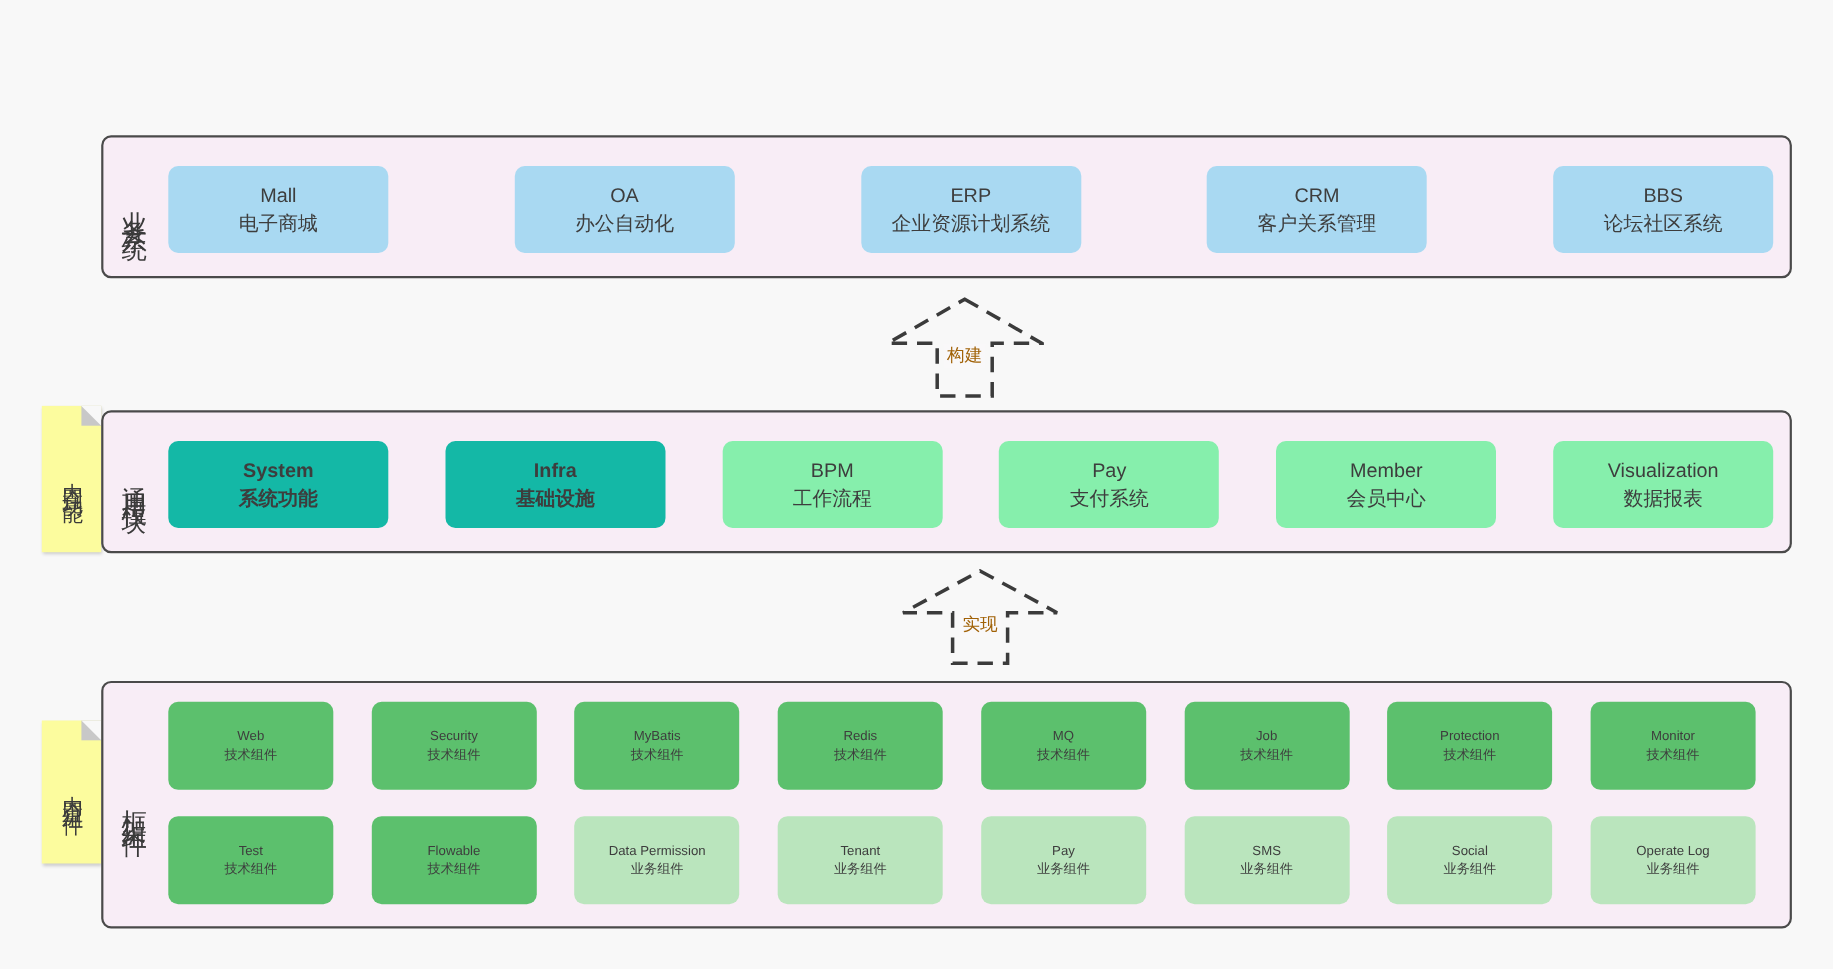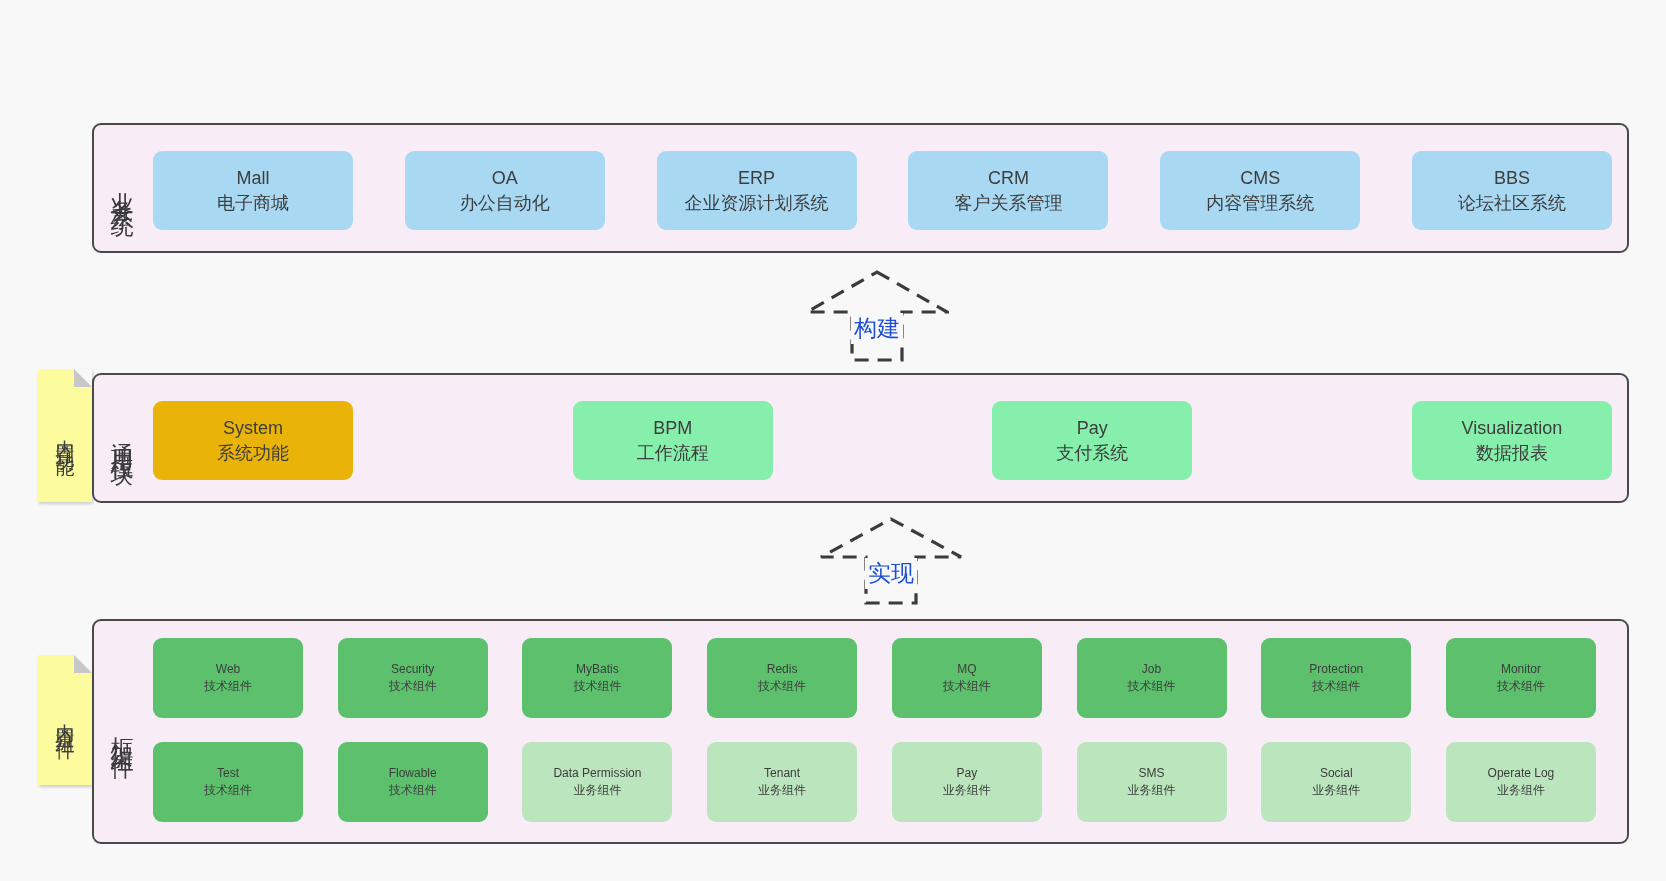--- a/index.html
+++ b/index.html
@@ -33,21 +33,21 @@
   #panel-components .row-2{top:121px;right:31px;}
 
   .box{
     box-sizing:border-box;border-radius:9px;
     display:flex;flex-direction:column;align-items:center;justify-content:center;
     text-align:center;line-height:1.38;
   }
   .box-l{width:200px;height:79px;font-size:18px;}
   .box-s{width:150px;height:80px;font-size:12px;padding:0 6px;}
   .blue{background:#a9d9f2;}
-  .red{background:#eab308;}
+  .red{background:#14b8a6;font-weight:bold;}
   .pink{background:#86efac;}
   .green{background:#5cc06d;}
   .lightgreen{background:#bae5bd;align-items:center;}
 
   .sticky{
     position:absolute;left:38px;width:54px;box-sizing:border-box;
     background:#fcfc9e;
     box-shadow:1px 2px 3px rgba(0,0,0,0.18);
     display:flex;align-items:center;justify-content:center;
     writing-mode:vertical-rl;letter-spacing:6px;
@@ -65,21 +65,21 @@
   #arrow-build{left:805px;top:270px;width:144px;height:92px;}
   #arrow-implement{left:819px;top:517px;width:144px;height:88px;font-family:Liberation Serif, serif;}
   .arrow svg{display:block;}
   .arrow-label{
     position:absolute;left:0;right:0;text-align:center;
   }
   #arrow-build .arrow-label{top:43px;}
   #arrow-implement .arrow-label{top:41px;}
   .arrow-label span{
     display:inline-block;background:#f9f8f9;padding:0 3px;
-    font-size:23px;color:#1d4ed8;
+    font-size:16px;color:#a16207;
   }
 </style>
 </head>
 <body>
 
 <div class="panel" id="panel-business">
   <div class="side-label">业务系统</div>
   <div class="row">
     <div class="box box-l blue">
       <div>Mall</div>
@@ -89,24 +89,20 @@
       <div>OA</div>
       <div>办公自动化</div>
     </div>
     <div class="box box-l blue">
       <div>ERP</div>
       <div>企业资源计划系统</div>
     </div>
     <div class="box box-l blue">
       <div>CRM</div>
       <div>客户关系管理</div>
-    </div>
-    <div class="box box-l blue">
-      <div>CMS</div>
-      <div>内容管理系统</div>
     </div>
     <div class="box box-l blue">
       <div>BBS</div>
       <div>论坛社区系统</div>
     </div>
   </div>
 </div>
 
 <div class="arrow" id="arrow-build">
   <svg width="144" height="92" viewBox="0 0 144 92">
@@ -121,27 +117,35 @@
   <div class="fold"></div>
   <div>内置功能</div>
 </div>
 <div class="panel" id="panel-modules">
   <div class="side-label">通用模块</div>
   <div class="row">
     <div class="box box-l red">
       <div>System</div>
       <div>系统功能</div>
     </div>
+    <div class="box box-l red">
+      <div>Infra</div>
+      <div>基础设施</div>
+    </div>
     <div class="box box-l pink">
       <div>BPM</div>
       <div>工作流程</div>
     </div>
     <div class="box box-l pink">
       <div>Pay</div>
       <div>支付系统</div>
+    </div>
+    <div class="box box-l pink">
+      <div>Member</div>
+      <div>会员中心</div>
     </div>
     <div class="box box-l pink">
       <div>Visualization</div>
       <div>数据报表</div>
     </div>
   </div>
 </div>
 
 <div class="arrow" id="arrow-implement">
   <svg width="144" height="88" viewBox="0 0 144 88">

